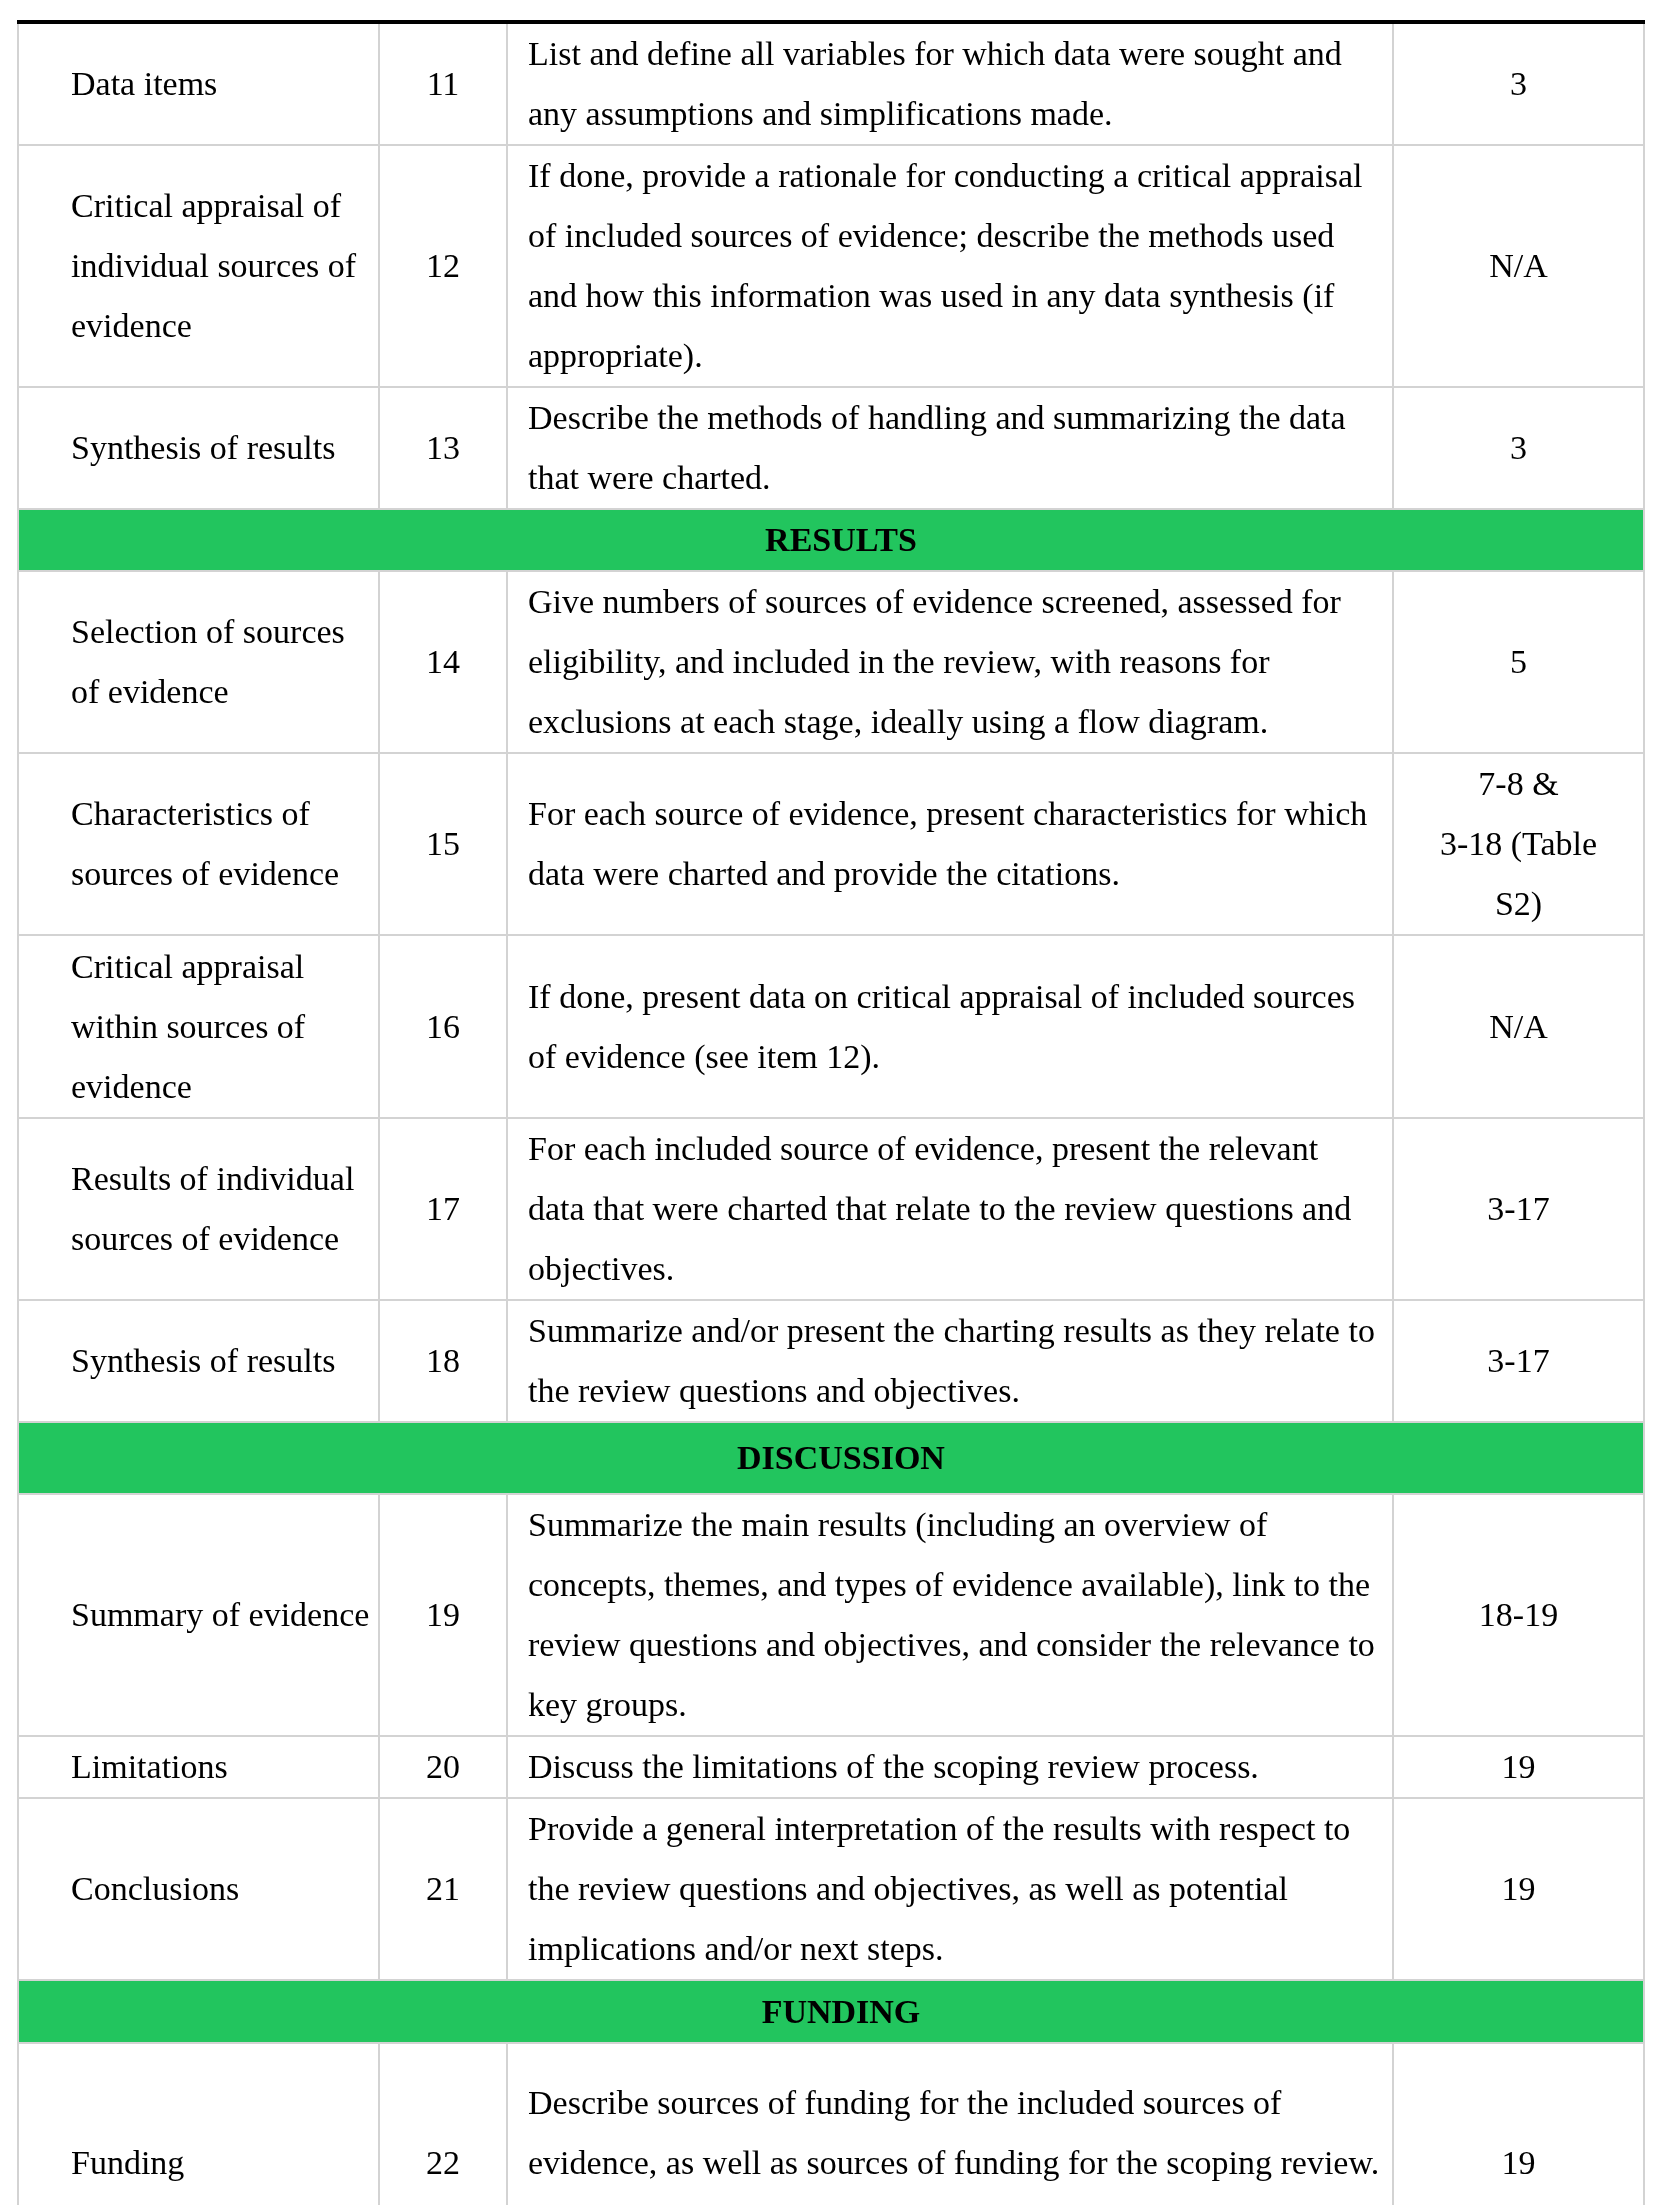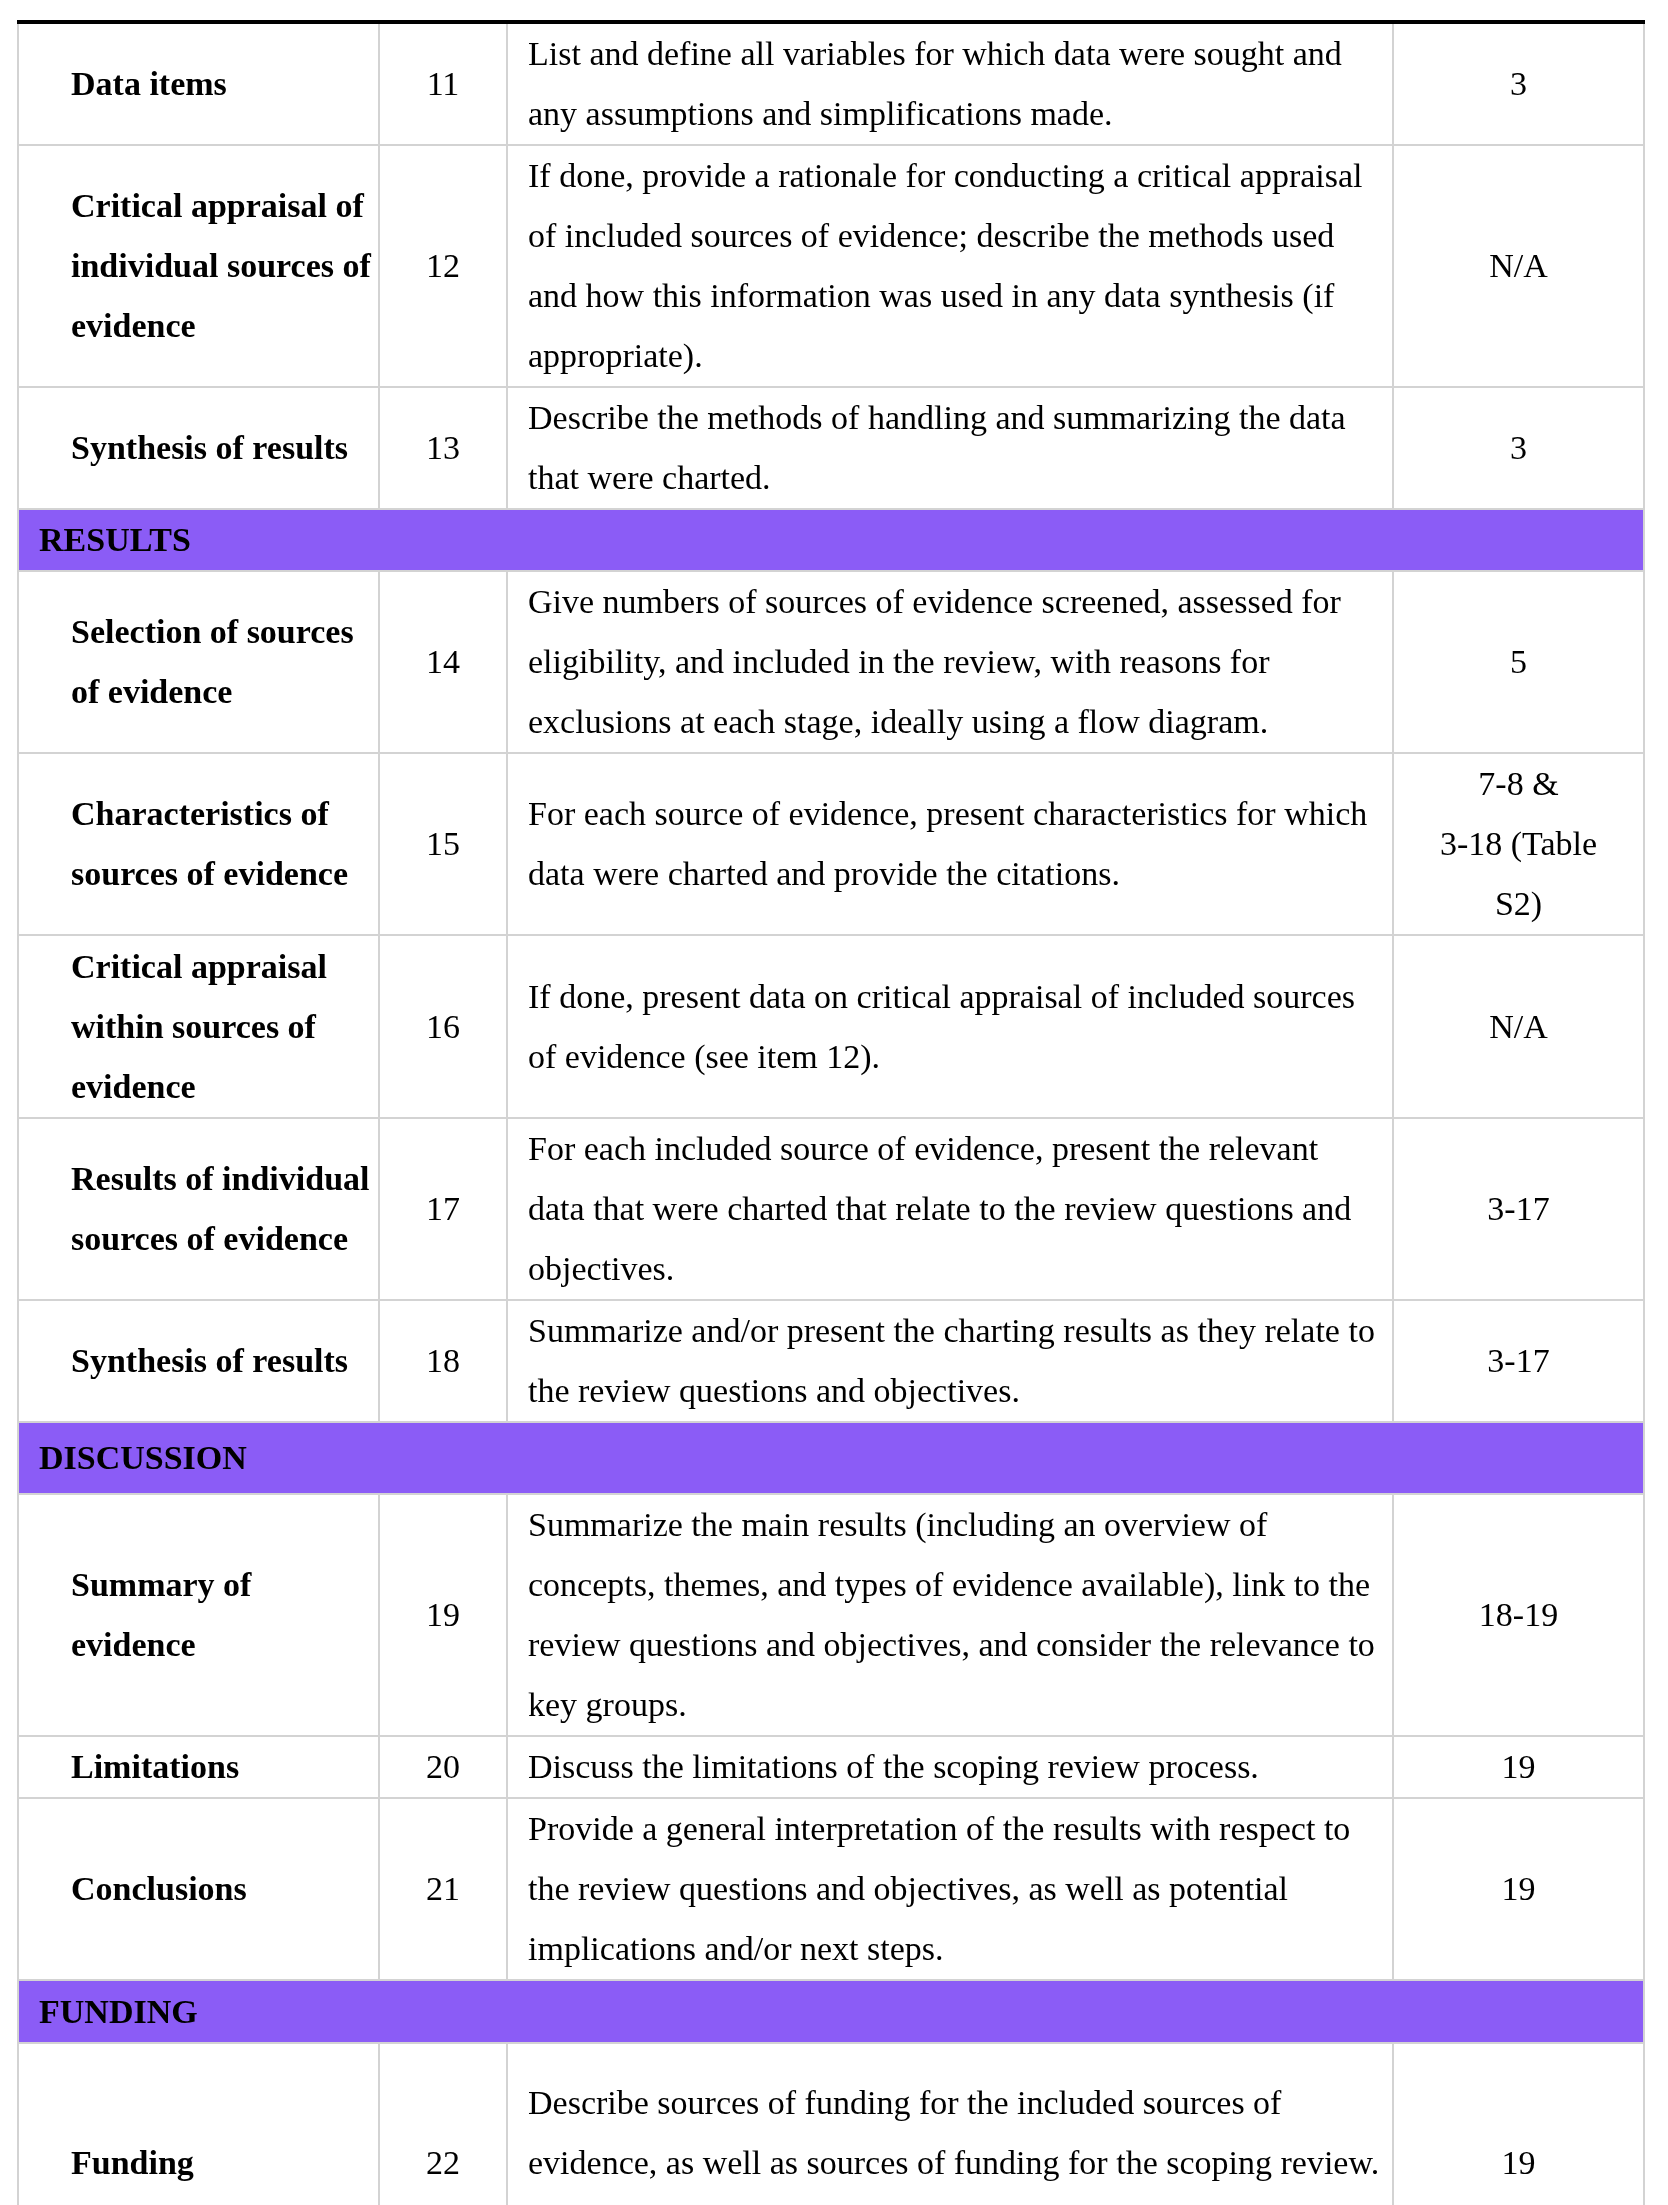--- a/index.html
+++ b/index.html
@@ -13,29 +13,29 @@
   .tbl td {
     border: 2.2px solid #d3d3d3;
     padding: 0;
     vertical-align: middle;
     font-size: 34px;
     line-height: 60px;
     box-sizing: border-box;
   }
   .tbl tr.first td { border-top: 4px solid #000; }
   .tbl tr.last td { border-bottom: 4px solid #000; }
-  .c1 { padding-left: 52px !important; padding-right: 4.4px !important; text-align: left; font-weight: bold; }
+  .c1 { padding-left: 52px !important; padding-right: 4.4px !important; text-align: left; }
   .c2 { text-align: center; }
   .c3 { padding-left: 20px !important; padding-right: 8.8px !important; text-align: left; }
   .c4 { text-align: center; padding: 0 8.8px !important; }
   .section td {
-    background: #8b5cf6;
+    background: #22c55e;
     font-weight: bold;
     padding-left: 20px !important;
-    text-align: left;
+    text-align: center;
   }
   .sec-label { letter-spacing: 0px; }
   .pg-line { display: block; }
 </style>
 </head>
 <body>
 
 <table class="tbl">
   <colgroup>
     <col style="width:361px">

